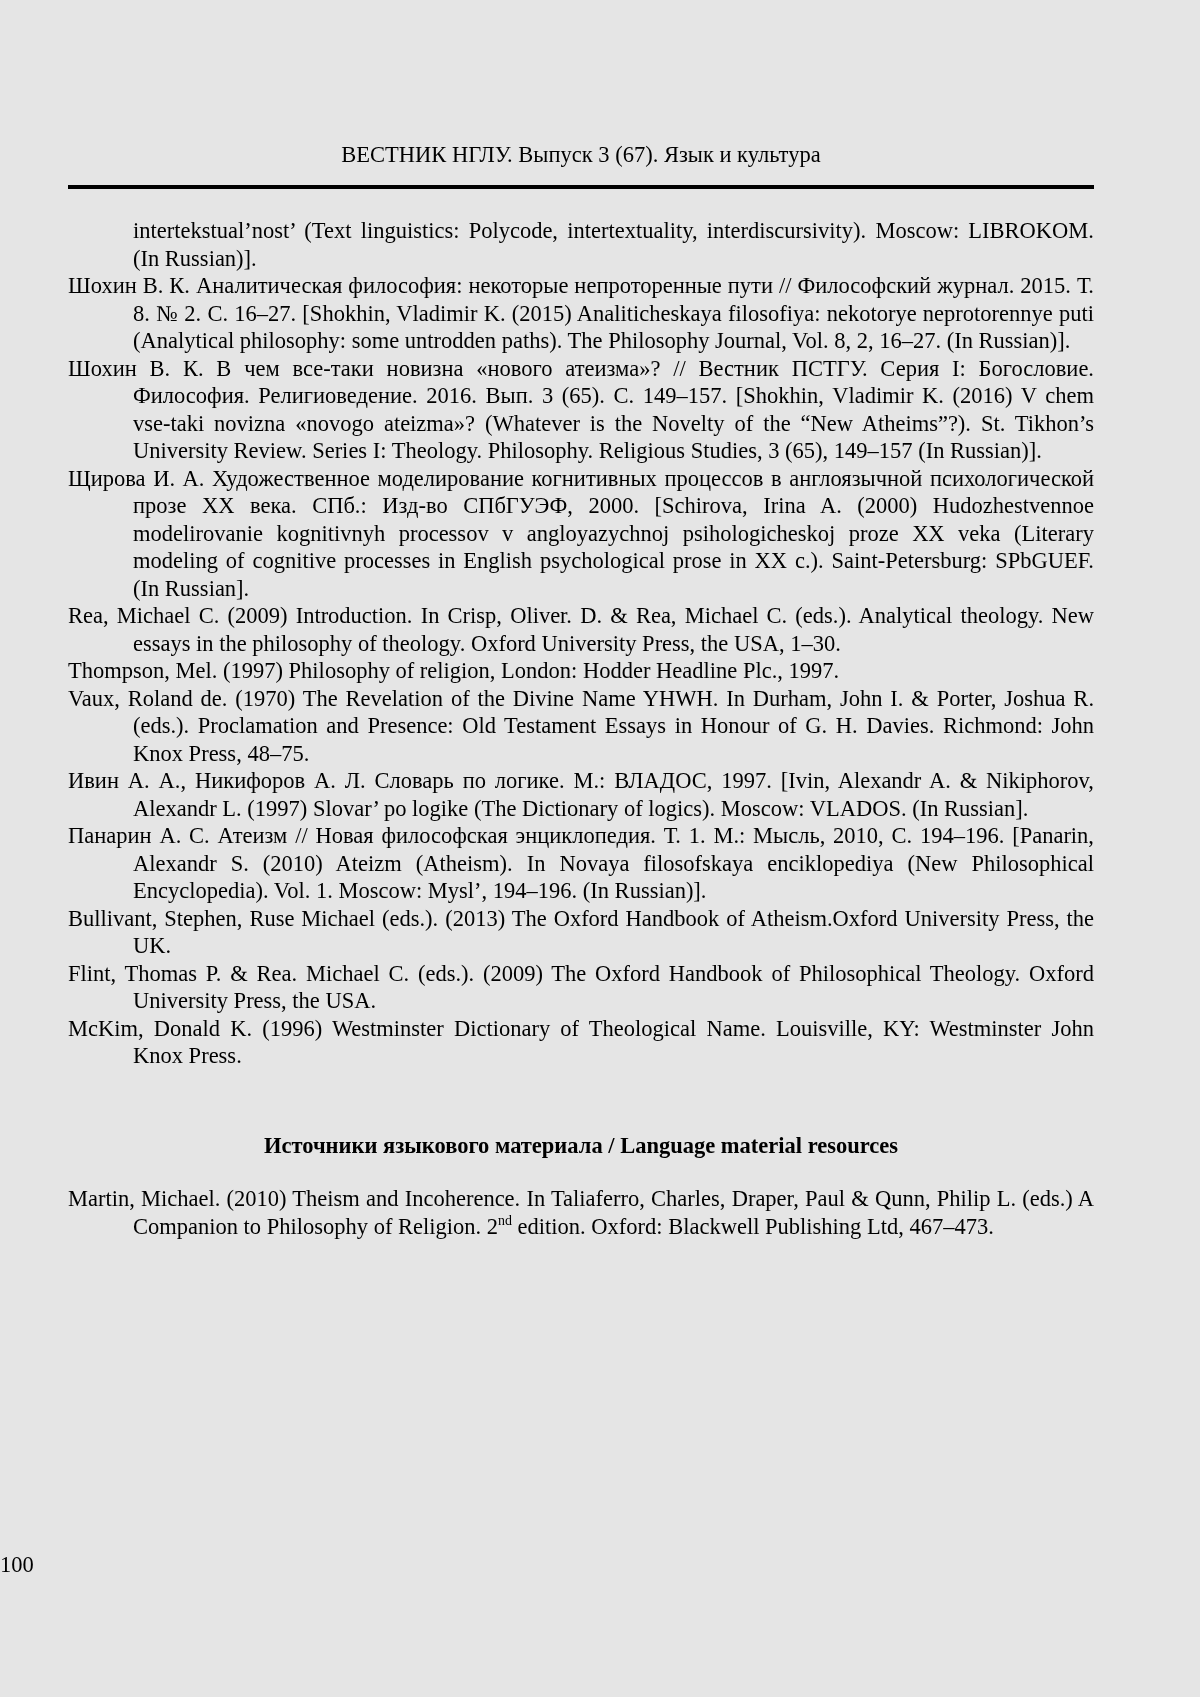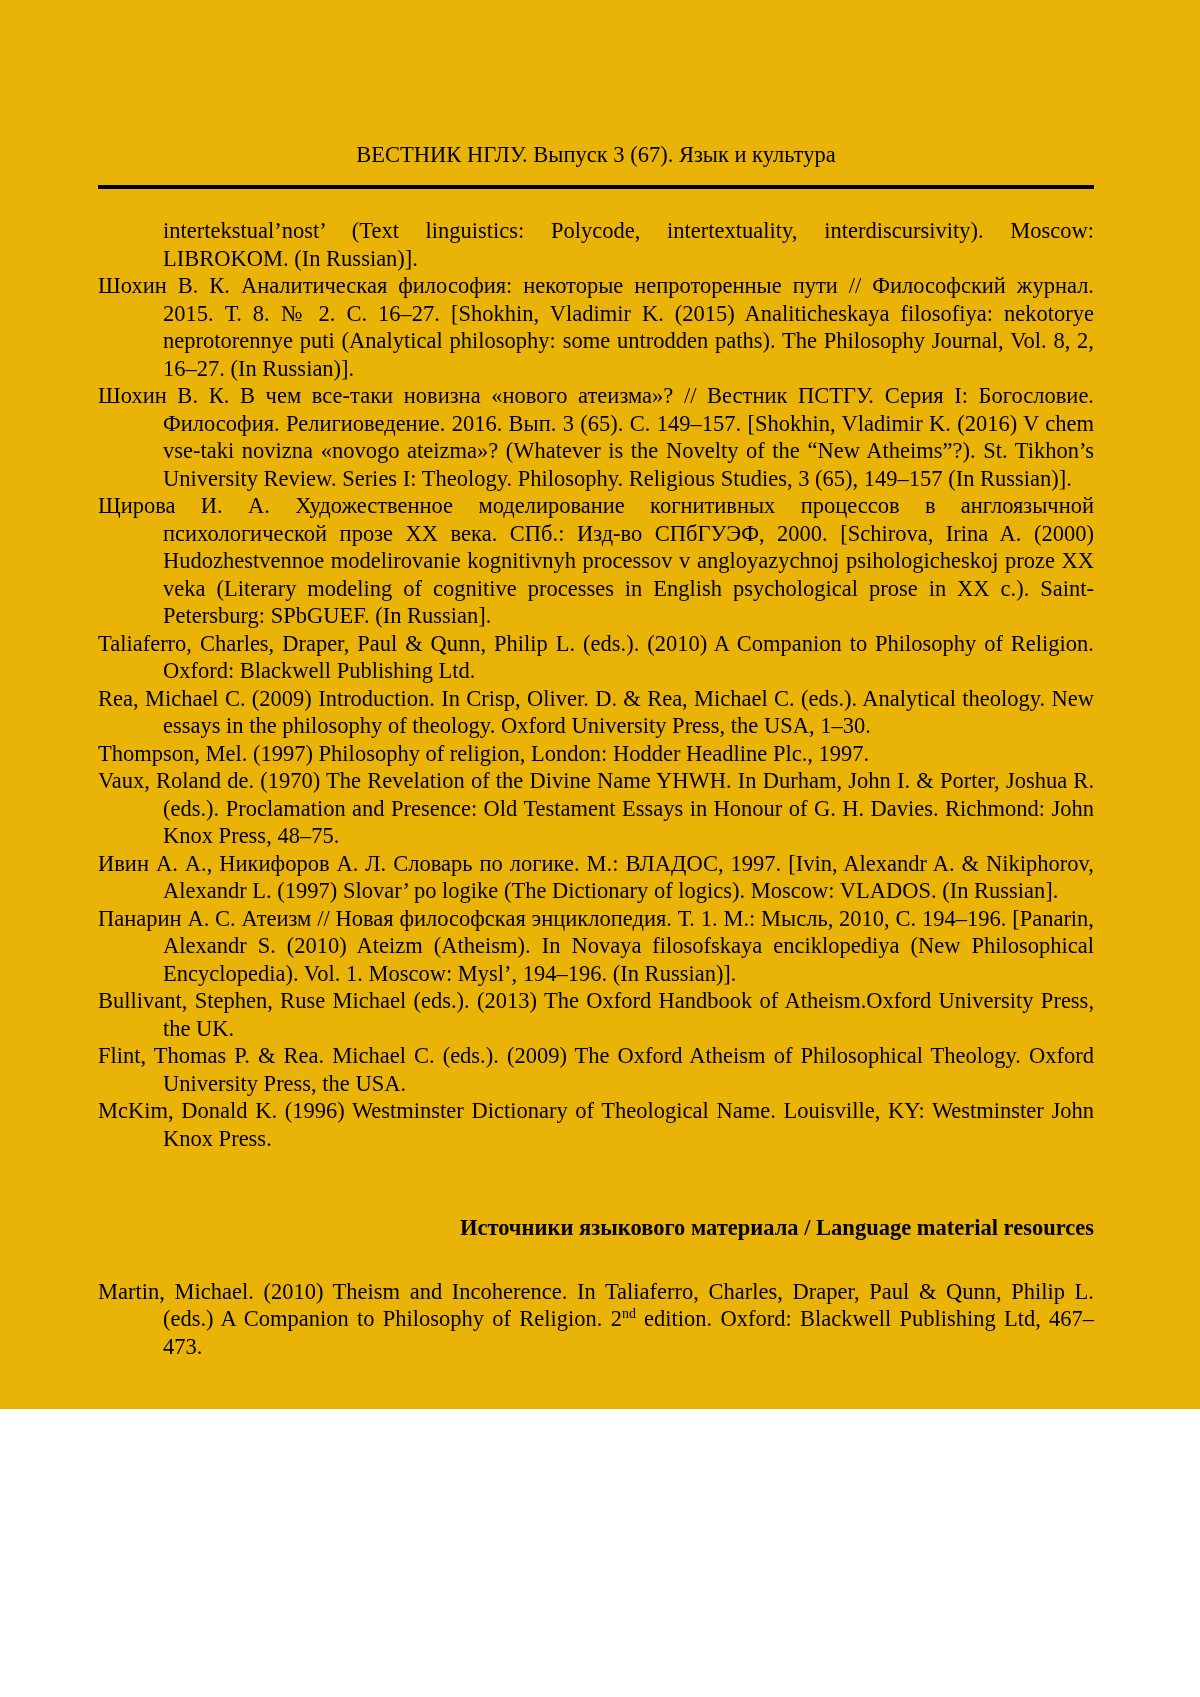--- a/index.html
+++ b/index.html
@@ -1,23 +1,23 @@
 <!DOCTYPE html>
 <html><head>
 <meta charset="utf-8">
 <style>
   html, body { margin: 0; padding: 0; background: #ffffff; }
   .page {
     position: relative;
     width: 1200px;
-    height: 1409px;
+    height: 1697px;
     margin: 0 auto;
-    background: #eab308;
+    background: #e5e5e5;
     box-sizing: border-box;
-    padding: 141px 106px 0 98px;
+    padding: 141px 106px 0 68px;
     font-family: "Liberation Serif", "DejaVu Serif", serif;
     color: #000000;
   }
   .running-head {
     text-align: center;
     font-size: 22.5px;
     line-height: 27px;
     margin-bottom: 17px;
     white-space: nowrap;
   }
@@ -43,21 +43,21 @@
     line-height: 0;
     margin-top: 8px;
   }
   .sec-heading {
     font-size: 22.5px;
     line-height: 27.5px;
     text-align: center;
     font-weight: bold;
     margin: 38px 0 28px 0;
   }
-  .section-language-sources .sec-heading { margin-top: 62px; margin-bottom: 36px; text-align: right; }
+  .section-language-sources .sec-heading { margin-top: 62px; margin-bottom: 26px; }
   .page-number {
     position: absolute;
     top: 1551px;
     left: 0;
     right: 0;
     font-size: 22.5px;
     line-height: 27.5px;
   }
 </style>
 </head>
@@ -65,30 +65,29 @@
 
 <div class="page">
   <div class="running-head">ВЕСТНИК НГЛУ. Выпуск 3 (67). Язык и культура</div>
   <div class="rule"></div>
   <main class="refs">
       <section class="section-references-continued">
         <p class="ref cont"><span class="it">intertekstual’nost’</span><span> (Text linguistics: Polycode, intertextuality, interdiscursivity). Moscow: LIBROKOM. (In Russian)].</span></p>
         <p class="ref"><span class="it">Шохин В. К.</span><span> Аналитическая философия: некоторые непроторенные пути // Философский журнал. 2015. Т. 8. № 2. С. 16–27. [Shokhin, Vladimir K. (2015) Analiticheskaya filosofiya: nekotorye neprotorennye puti (Analytical philosophy: some untrodden paths). </span><span class="it">The Philosophy Journal</span><span>, Vol. 8, 2, 16–27. (In Russian)].</span></p>
         <p class="ref"><span class="it">Шохин В. К.</span><span> В чем все-таки новизна «нового атеизма»? // Вестник ПСТГУ. Серия I: Богословие. Философия. Религиоведение. 2016. Вып. 3 (65). С. 149–157. [Shokhin, Vladimir K. (2016) V chem vse-taki novizna «novogo ateizma»? (Whatever is the Novelty of the “New Atheims”?). </span><span class="it">St. Tikhon’s University Review. Series I: Theology. Philosophy. Religious Studies</span><span>, 3 (65), 149–157 (In Russian)].</span></p>
         <p class="ref"><span class="it">Щирова И. А.</span><span> Художественное моделирование когнитивных процессов в англоязычной психологической прозе XX века. СПб.: Изд-во СПбГУЭФ, 2000. [Schirova, Irina A. (2000) </span><span class="it">Hudozhestvennoe modelirovanie kognitivnyh processov v angloyazychnoj psihologicheskoj proze XX veka</span><span> (Literary modeling of cognitive processes in English psychological prose in XX c.). Saint-Petersburg: SPbGUEF. (In Russian].</span></p>
-        <p class="ref"><span>Taliaferro, Charles, Draper, Paul &amp; Qunn, Philip L. (eds.). (2010) </span><span class="it">A Companion to Philosophy of Religion</span><span>. Oxford: Blackwell Publishing Ltd.</span></p>
         <p class="ref"><span>Rea, Michael C. (2009) Introduction. In Crisp, Oliver. D. &amp; Rea, Michael C. (eds.). </span><span class="it">Analytical theology. New essays in the philosophy of theology</span><span>. Oxford University Press, the USA, 1–30.</span></p>
         <p class="ref"><span>Thompson, Mel. (1997) </span><span class="it">Philosophy of religion</span><span>, London: Hodder Headline Plc., 1997.</span></p>
         <p class="ref"><span>Vaux, Roland de. (1970) The Revelation of the Divine Name YHWH. In Durham, John I. &amp; Porter, Joshua R. (eds.). </span><span class="it">Proclamation and Presence: Old Testament Essays in Honour of G. H. Davies</span><span>. Richmond: John Knox Press, 48–75.</span></p>
       </section>
       <section class="section-dictionaries">
         <p class="ref"><span class="it">Ивин А. А., Никифоров А. Л.</span><span> Словарь по логике. М.: ВЛАДОС, 1997. [Ivin, Alexandr A. &amp; Nikiphorov, Alexandr L. (1997) </span><span class="it">Slovar’ po logike</span><span> (The Dictionary of logics). Moscow: VLADOS. (In Russian].</span></p>
         <p class="ref"><span class="it">Панарин А. С.</span><span> Атеизм // Новая философская энциклопедия. Т. 1. М.: Мысль, 2010, С. 194–196. [Panarin, Alexandr S. (2010) Ateizm (Atheism). In </span><span class="it">Novaya filosofskaya enciklopediya</span><span> (New Philosophical Encyclopedia). Vol. 1. Moscow: Mysl’, 194–196. (In Russian)].</span></p>
         <p class="ref"><span>Bullivant, Stephen, Ruse Michael (eds.). (2013) </span><span class="it">The Oxford Handbook of Atheism.</span><span>Oxford University Press, the UK.</span></p>
-        <p class="ref"><span>Flint, Thomas P. &amp; Rea. Michael C. (eds.). (2009) </span><span class="it">The Oxford Atheism of Philosophical Theology</span><span>. Oxford University Press, the USA.</span></p>
+        <p class="ref"><span>Flint, Thomas P. &amp; Rea. Michael C. (eds.). (2009) </span><span class="it">The Oxford Handbook of Philosophical Theology</span><span>. Oxford University Press, the USA.</span></p>
         <p class="ref"><span>McKim, Donald K. (1996) </span><span class="it">Westminster Dictionary of Theological Name</span><span>. Louisville, KY: Westminster John Knox Press.</span></p>
       </section>
       <section class="section-language-sources">
         <h2 class="sec-heading">Источники языкового материала / Language material resources</h2>
         <p class="ref"><span>Martin, Michael. (2010) Theism and Incoherence. In Taliaferro, Charles, Draper, Paul &amp; Qunn, Philip L. (eds.) </span><span class="it">A Companion to Philosophy of Religion</span><span>. 2</span><span class="sup">nd</span><span> edition. Oxford: Blackwell Publishing Ltd, 467–473.</span></p>
       </section>
     </main>
   <div class="page-number">100</div>
 </div>
 

